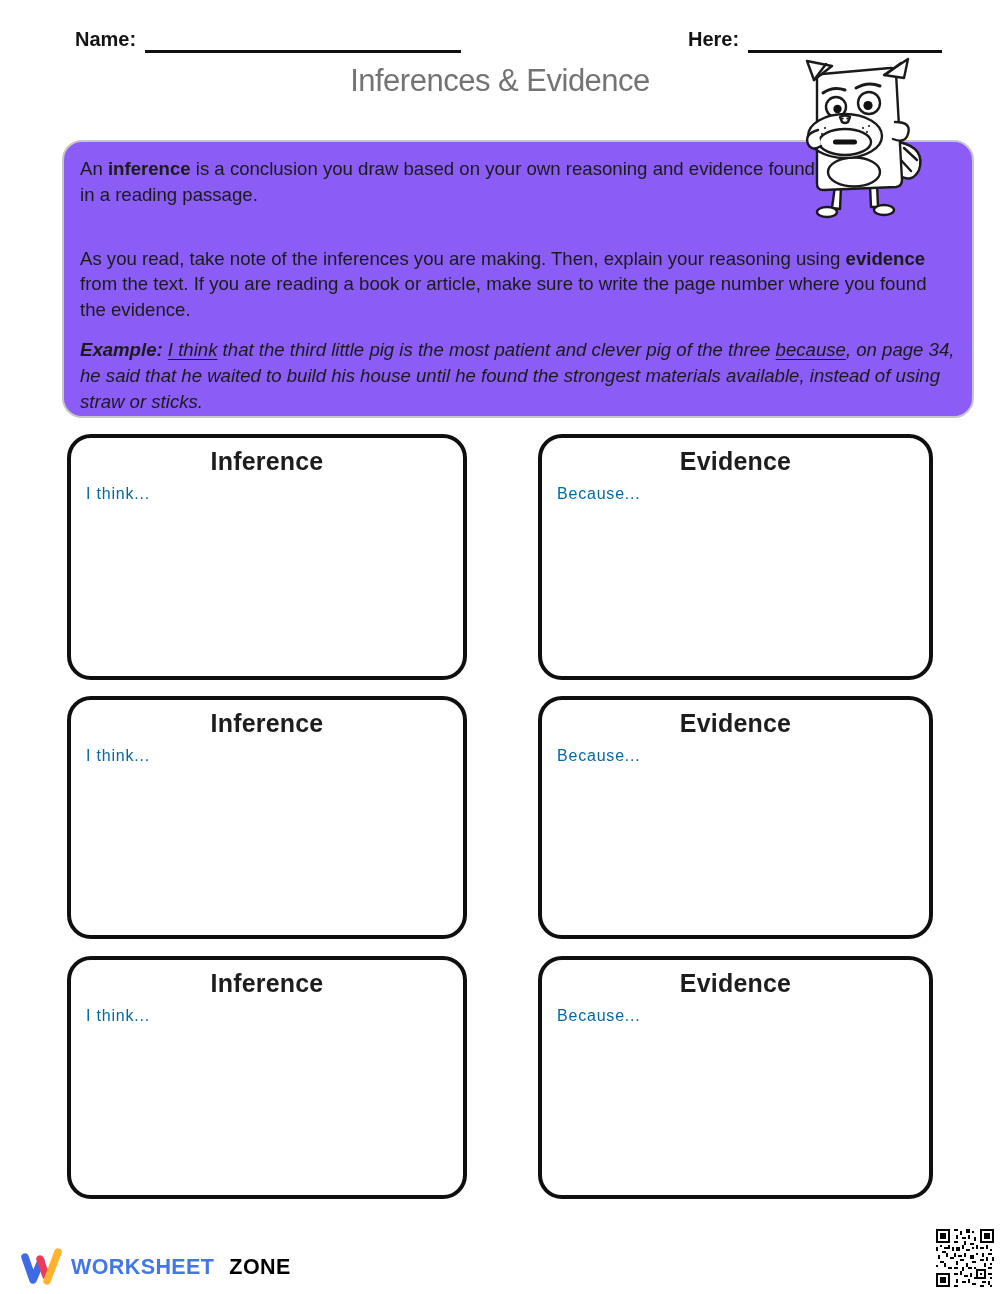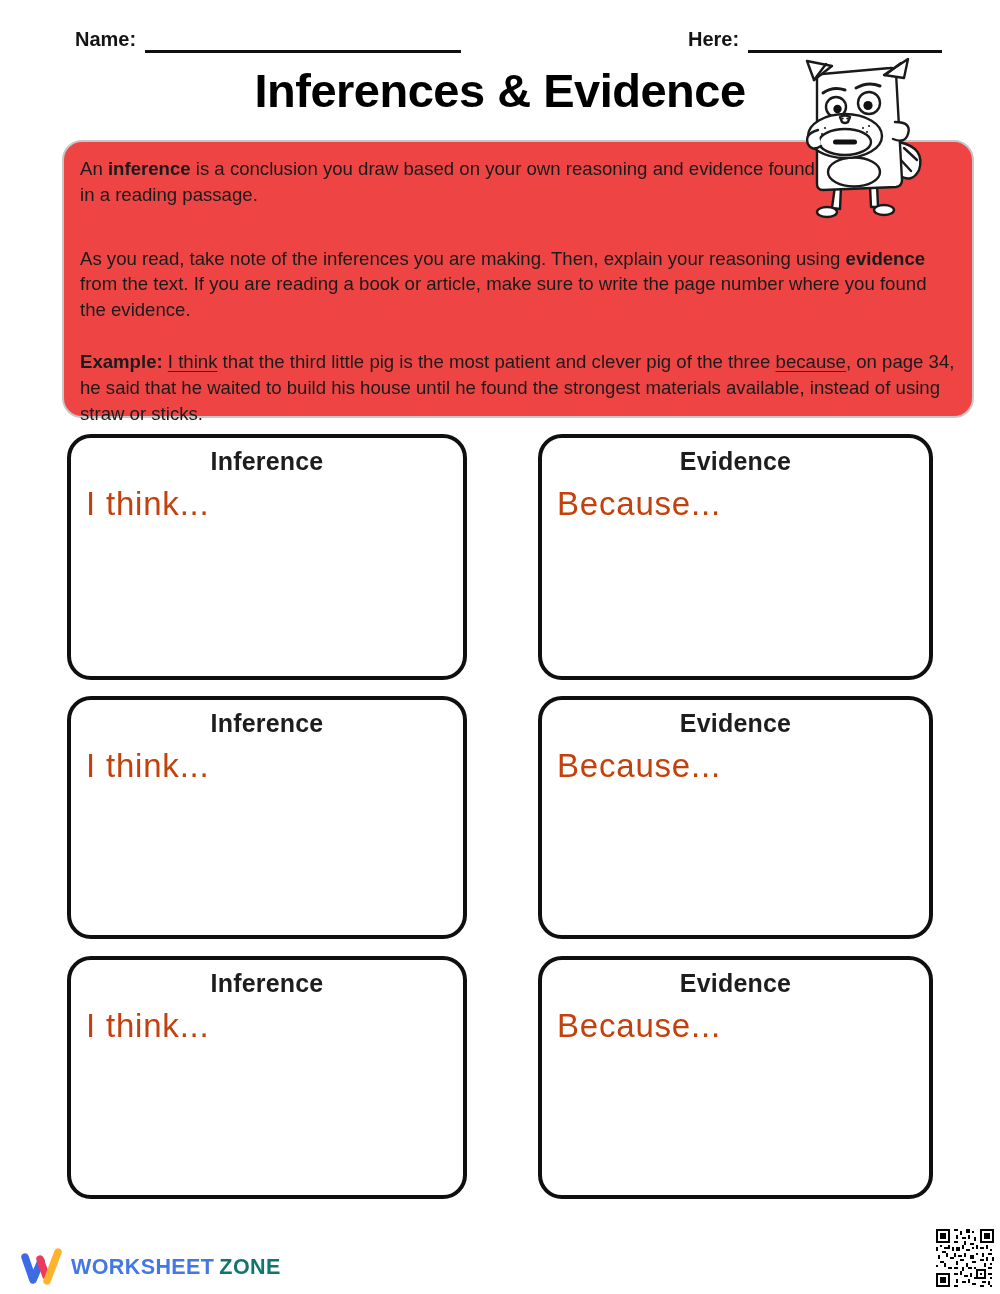--- a/index.html
+++ b/index.html
@@ -21,42 +21,42 @@
   .fill-line  { border-bottom: 3px solid #101010; height: 24px; margin-left: 9px; }
   .name-group { left: 75px; top: 28px; }
   .name-group .fill-line { width: 316px; }
   .date-group { left: 688px; top: 28px; }
   .date-group .fill-line { width: 194px; }
 
   
   .page-title {
     position: absolute; left: 0; right: 0; top: 63px;
     text-align: center;
-    font-size: 47px; font-weight: 700; letter-spacing: -0.5px;
-    color: #000000;
+    font-size: 31px; font-weight: 400; letter-spacing: -0.5px;
+    color: #737373;
   }
 
   
   .dog { position: absolute; left: 799px; top: 56px; z-index: 5; }
 
   
   .panel {
     position: absolute; left: 62px; top: 140px;
     width: 912px; height: 278px;
     border: 2.5px solid #c7c7c7;
     border-radius: 20px;
     padding: 14px 16px 0 16px;
     font-size: 18.6px; line-height: 25.8px; color: #1b1b1b;
-    background: #ef4444;
+    background: #8b5cf6;
     z-index: 1;
   }
   .panel p { margin: 0; }
   .panel .p1 { padding-right: 128px; }
   .panel .p2 { margin-top: 38px; }
-  .panel .p3 { margin-top: 26px; }
+  .panel .p3 { margin-top: 14px; font-style: italic; }
   .b { font-weight: 700; }
   .u { text-decoration: underline; text-underline-offset: 3px; }
 
   
   .card {
     position: absolute;
     background: #fff;
     border: 4px solid #0f0f0f;
     border-radius: 24px;
   }
@@ -66,30 +66,30 @@
   .row-2 { top: 696px; height: 243px; }
   .row-3 { top: 956px; height: 243px; }
   .card-title {
     margin-top: 9px;
     text-align: center;
     font-size: 25px; font-weight: 700; color: #1d1d1d;
     letter-spacing: 0.2px;
   }
   .card-body { margin: 9px 14px 0 15px; height: calc(100% - 60px); cursor: text; }
   .placeholder {
-    font-size: 33px; color: #c2410c; letter-spacing: 0.8px;
+    font-size: 16px; color: #0369a1; letter-spacing: 0.8px;
     font-weight: 400;
   }
 
   
   .brand { position: absolute; left: 20px; top: 1243px; display: flex; align-items: center; }
   .brand-mark { margin-right: 9px; }
   .brand-text { font-size: 21.5px; font-weight: 700; letter-spacing: 0.4px; }
   .brand-worksheet { color: #4377e8; }
-  .brand-zone { color: #0f766e; margin-left: 5px; }
+  .brand-zone { color: #000000; margin-left: 15px; }
   .scan-label {
     position: absolute; right: 77px; top: 1260px;
     font-size: 24.5px; color: #1f1f1f; letter-spacing: 0.3px;
   }
   .qr { position: absolute; left: 936px; top: 1229px; }
 </style>
 </head>
 <body>
 
 <div class="page">

